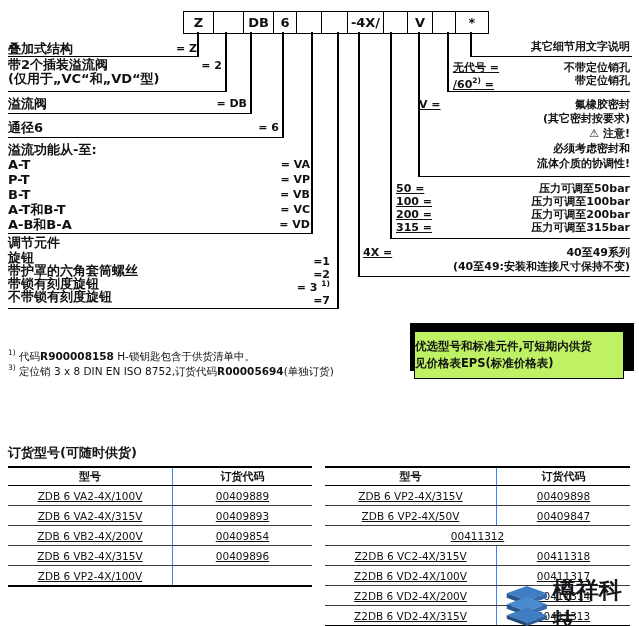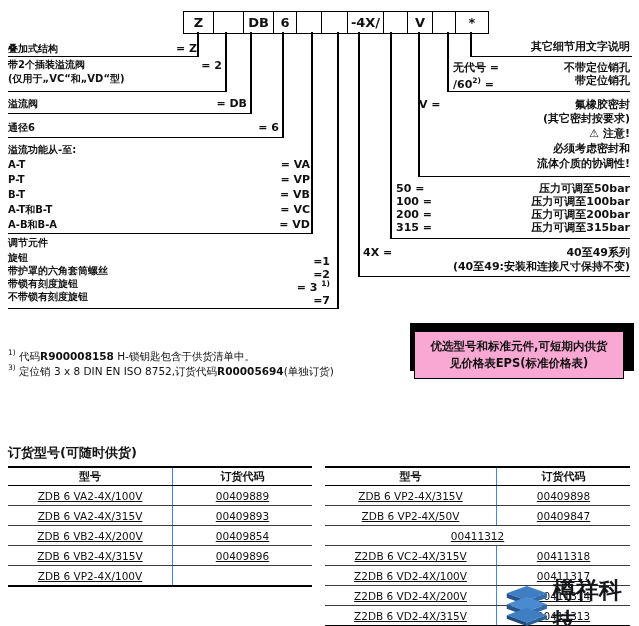--- a/index.html
+++ b/index.html
@@ -1,32 +1,32 @@
 <!DOCTYPE html>
 <html><head>
 <meta charset="utf-8">
 <style>
   html,body{margin:0;padding:0;background:#e8e8e8;}
   .page{position:relative;width:639px;height:626px;background:#fff;
         font-family:"DejaVu Sans","Liberation Sans",sans-serif;color:#111;overflow:hidden;}
-  .lbl{position:absolute;font-size:10px;font-weight:600;white-space:nowrap;line-height:13px;}
+  .lbl{position:absolute;font-size:13px;font-weight:600;white-space:nowrap;line-height:13px;}
   .val{position:absolute;font-size:11px;font-weight:700;white-space:nowrap;line-height:13px;}
   .rd {position:absolute;font-size:11px;font-weight:600;white-space:nowrap;line-height:13px;}
-  .key{position:absolute;font-size:11px;font-weight:700;white-space:nowrap;line-height:13px;}
+  .key{position:absolute;font-size:11px;font-weight:700;white-space:nowrap;line-height:13px;text-decoration:underline;}
   .vline{position:absolute;width:1.5px;background:#000;}
   .hline{position:absolute;height:1.5px;background:#000;}
   sup{font-size:7.5px;}
   .codebar{position:absolute;left:183px;top:11px;height:21px;display:flex;
            border:1.5px solid #000;background:#fff;}
   .codecell{display:flex;align-items:center;justify-content:center;box-sizing:border-box;
             border-right:1.5px solid #000;font-size:13px;font-weight:700;}
   .codecell:last-child{border-right:none;}
   .noteshadow{position:absolute;left:410px;top:323px;width:224px;height:48px;background:#000;}
-  .notebox{position:absolute;left:414px;top:331px;width:210px;height:48px;background:#f9a8d4;
-           border:1.5px solid #000;box-sizing:border-box;text-align:center;
+  .notebox{position:absolute;left:414px;top:331px;width:210px;height:48px;background:#bef264;
+           border:1.5px solid #000;box-sizing:border-box;text-align:left;
            font-size:11.5px;font-weight:700;line-height:17px;padding-top:6px;}
   .fnote{position:absolute;left:8px;font-size:10.5px;line-height:13px;white-space:nowrap;}
   .fnote b{font-weight:700;}
   .sectitle{position:absolute;left:8px;top:444px;font-size:13px;font-weight:700;}
   .otable{position:absolute;top:466px;border-top:2px solid #000;border-bottom:2px solid #000;background:#fff;}
   .hrow{display:flex;height:17px;border-bottom:1px solid #000;font-weight:700;font-size:11px;}
   .trow{display:flex;height:19px;border-bottom:1px solid #3c3c3c;font-size:10.5px;text-decoration:underline;}
   .trow:last-child{border-bottom:none;}
   .c1,.c2{display:flex;align-items:center;justify-content:center;box-sizing:border-box;}
   .c1{border-right:1px solid #3b82f6;}

